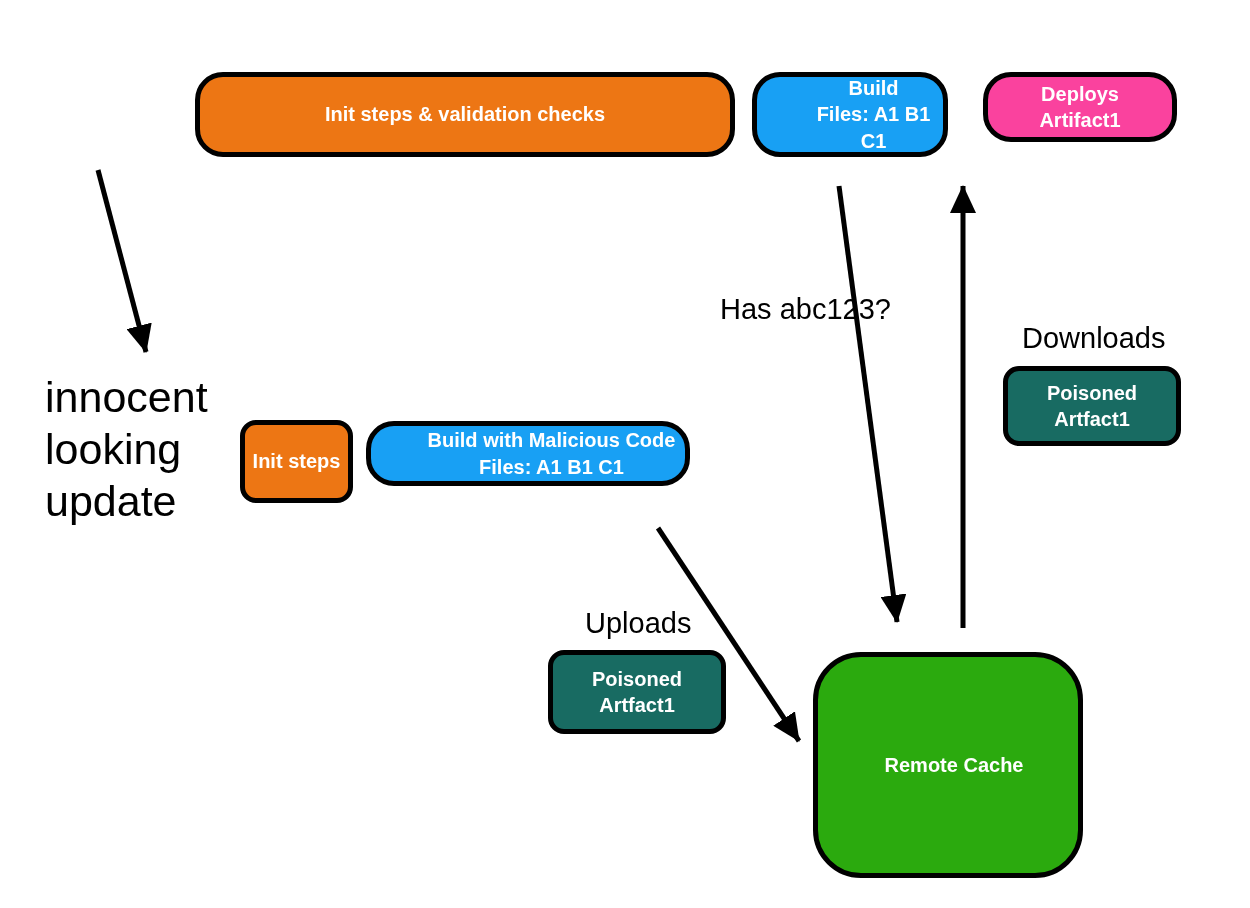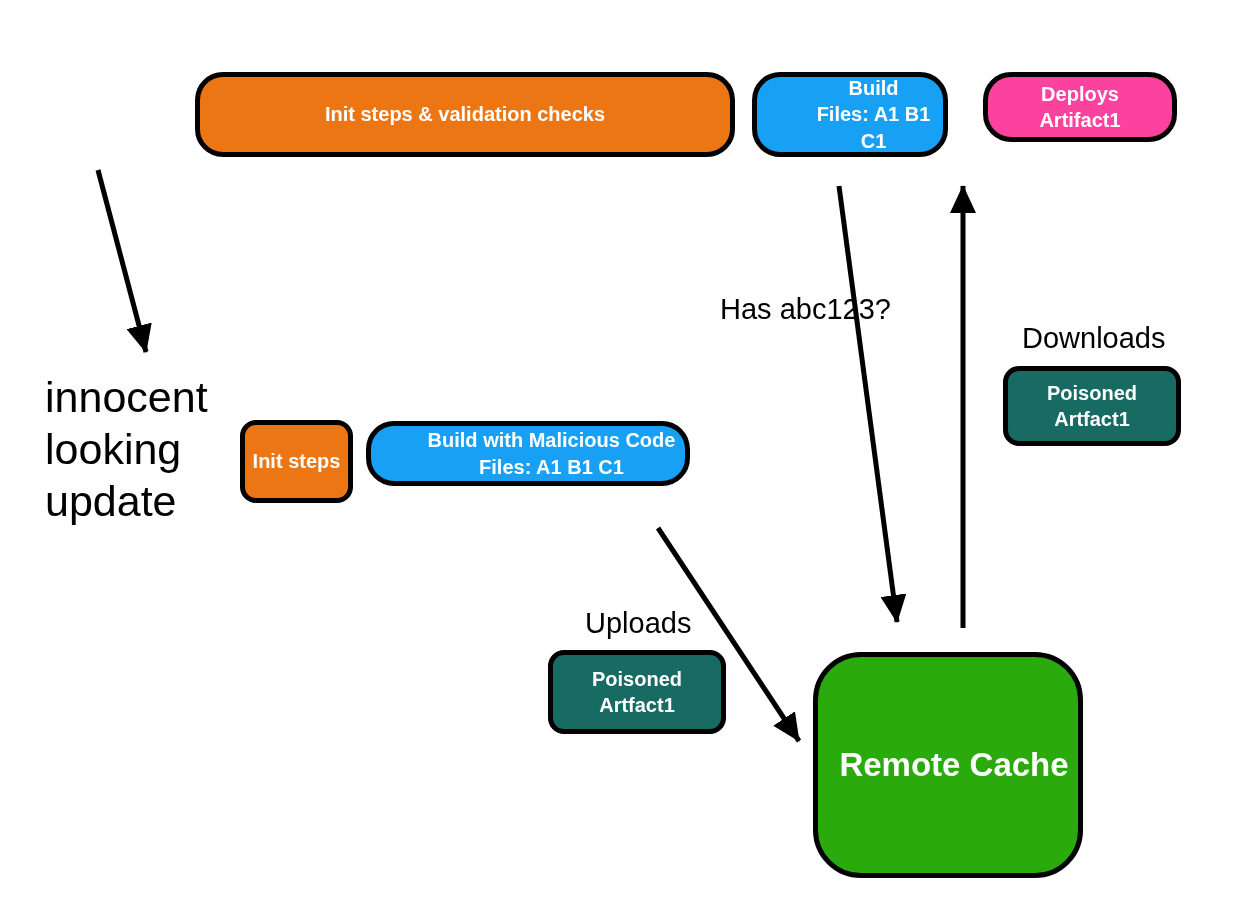--- a/index.html
+++ b/index.html
@@ -39,21 +39,21 @@
   .r28 { border-radius: 28px; }
   .r26 { border-radius: 16px; }
   .r48 { border-radius: 48px; }
   .label {
     position: absolute;
     color: var(--label-text);
     white-space: nowrap;
   }
   .label-xl { font-size: 43px; line-height: 52px; }
   .label-md { font-size: 29px; line-height: 35px; }
-  .cache-label { font-size: 33px; padding-left: 12px; }
+  .cache-label { font-size: 20px; padding-left: 12px; }
 
   
   #box-init-main   { left: 195px;  top: 72px;  width: 540px; height: 85px; }
   #box-build-main  { left: 752px;  top: 72px;  width: 196px; height: 85px; }
   #box-deploy-main { left: 983px;  top: 72px;  width: 194px; height: 70px; }
   #box-init-upd    { left: 240px;  top: 420px; width: 113px; height: 83px; }
   #box-build-upd   { left: 366px;  top: 421px; width: 324px; height: 65px; }
   #box-artifact-up { left: 548px;  top: 650px; width: 178px; height: 84px; }
   #box-artifact-dn { left: 1003px; top: 366px; width: 178px; height: 80px; }
   #box-cache       { left: 813px;  top: 652px; width: 270px; height: 226px; }

